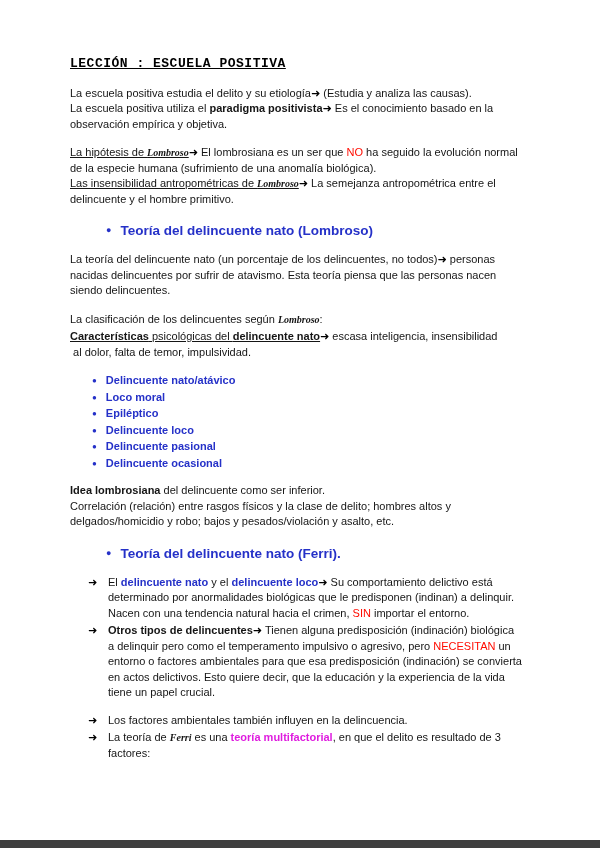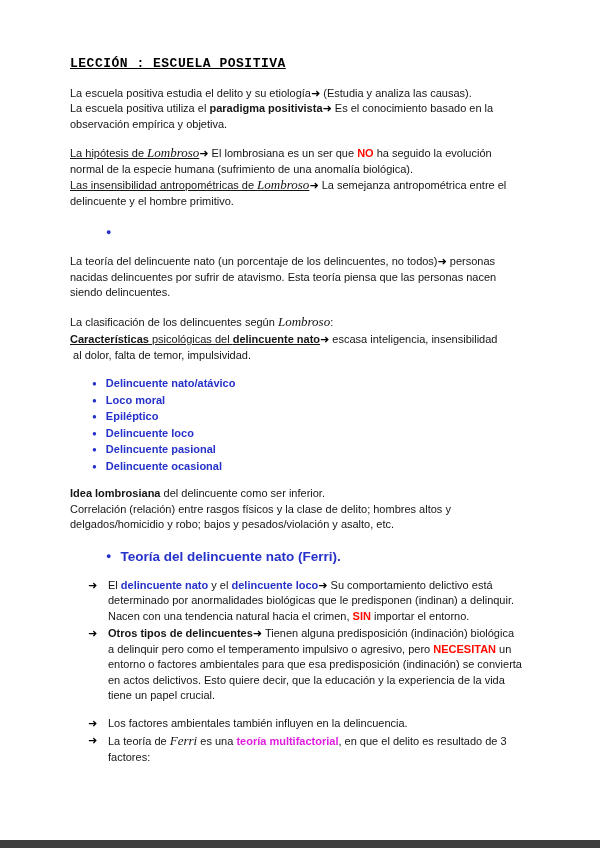--- a/index.html
+++ b/index.html
@@ -26,24 +26,24 @@
     font-weight: bold;
     letter-spacing: 0.5px;
     margin: 0 0 14px 0;
     color: #000;
   }
   .doc-title .tline { text-decoration: underline; }
   .para { margin: 0 0 13px 0; white-space: pre-wrap; }
   .para.mb2 { margin-bottom: 2px; }
   .b   { font-weight: 700; }
   .u   { text-decoration: underline; }
-  .bi  { font-weight: 400; font-style: italic; font-family: "Liberation Serif", "DejaVu Serif", serif; font-size: 13px; }
+  .bi  { font-weight: 700; font-style: italic; font-family: "Liberation Serif", "DejaVu Serif", serif; font-size: 10px; }
   .bi.u { text-decoration: underline; }
   .blue { color: var(--blue, #2531C8); }
-  .red  { color: var(--red, #FF0000); font-weight: 700; }
+  .red  { color: var(--red, #FF0000); font-weight: 400; }
   .mag  { color: var(--mag, #DF1CDF); font-weight: 700; }
   .arr  { color: #000; }
   .heading {
     color: var(--blue, #2531C8);
     font-weight: 700;
     font-size: 13.5px;
     line-height: 17px;
     margin: 15px 0 13px 36px;
     display: flex;
     align-items: center;
@@ -80,20 +80,21 @@
   </h1>
 
   <p class="para"><span>La escuela positiva estudia el delito y su etiología</span><span class="arr">➜</span><span> (Estudia y analiza las causas).
 La escuela positiva utiliza el </span><span class="b">paradigma positivista</span><span class="arr">➜</span><span> Es el conocimiento basado en la observación empírica y objetiva.</span></p>
 
   <p class="para"><span class="u">La hipótesis de </span><span class="bi u">Lombroso</span><span class="arr">➜</span><span> El lombrosiana es un ser que </span><span class="red">NO</span><span> ha seguido la evolución normal de la especie humana (sufrimiento de una anomalía biológica).
 </span><span class="u">Las insensibilidad antropométricas de </span><span class="bi u">Lombroso</span><span class="arr">➜</span><span> La semejanza antropométrica entre el delincuente y el hombre primitivo.</span></p>
 
   <div class="heading">
     <span class="hbullet">●</span>
+    <span>Teoría del delincuente nato (Lombroso)</span>
   </div>
 
   <p class="para"><span>La teoría del delincuente nato (un porcentaje de los delincuentes, no todos)</span><span class="arr">➜</span><span> personas nacidas delincuentes por sufrir de atavismo. Esta teoría piensa que las personas nacen siendo delincuentes.</span></p>
 
   <p class="para mb2"><span>La clasificación de los delincuentes según </span><span class="bi">Lombroso</span><span>:</span></p>
 
   <p class="para"><span class="b u">Características</span><span class="u"> psicológicas del </span><span class="b u">delincuente nato</span><span class="arr">➜</span><span> escasa inteligencia, insensibilidad
  al dolor, falta de temor, impulsividad.</span></p>
 
   <ul class="blue-list">

